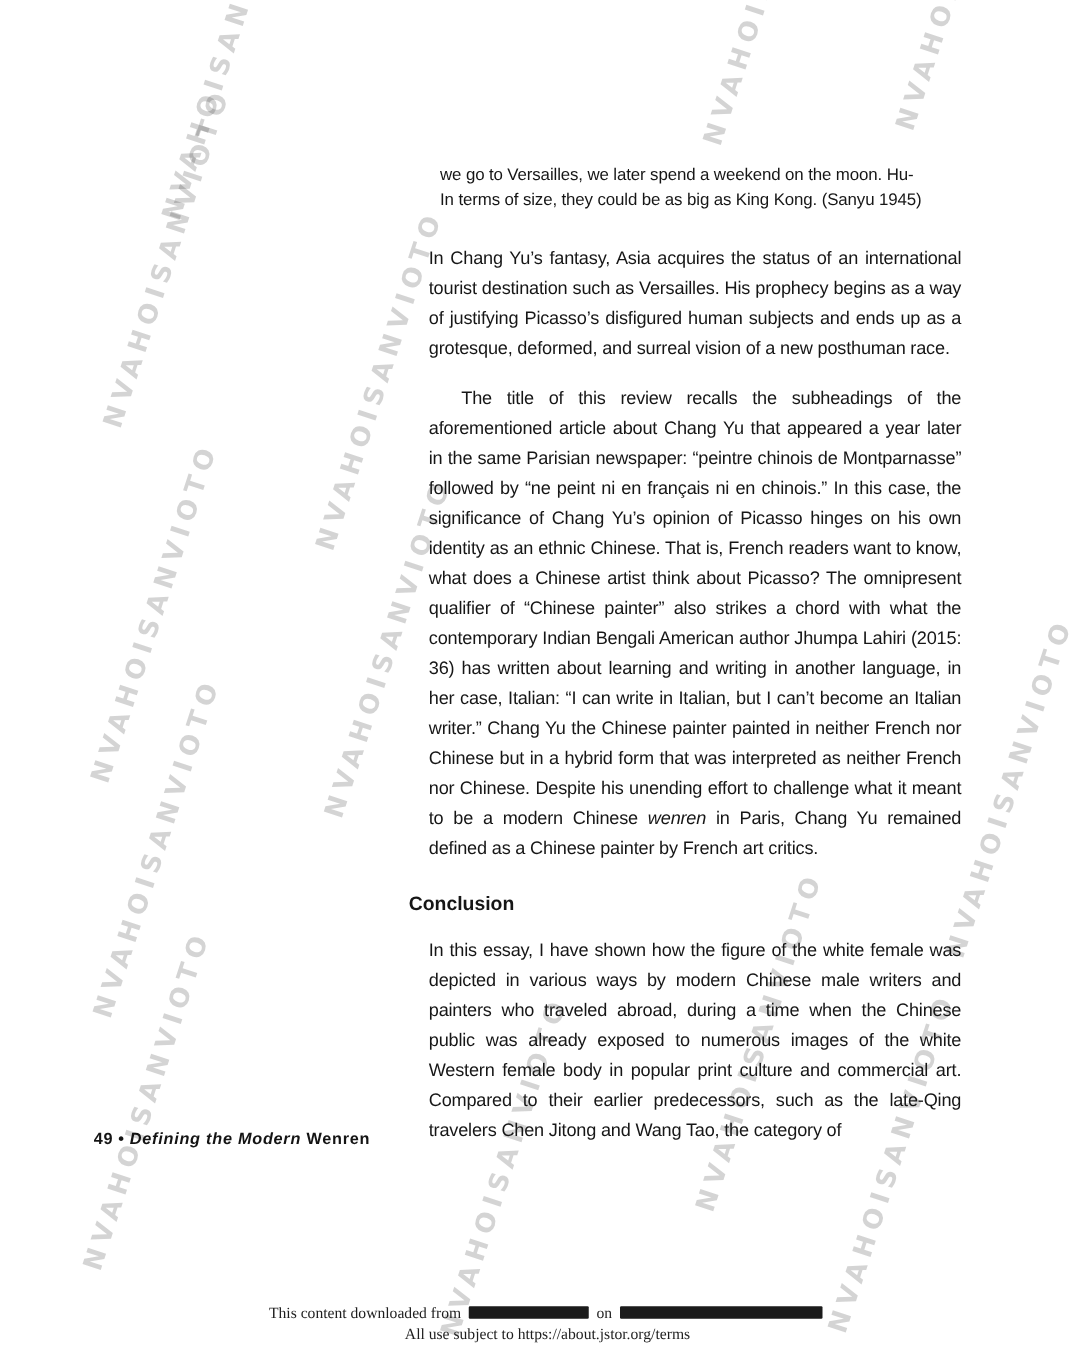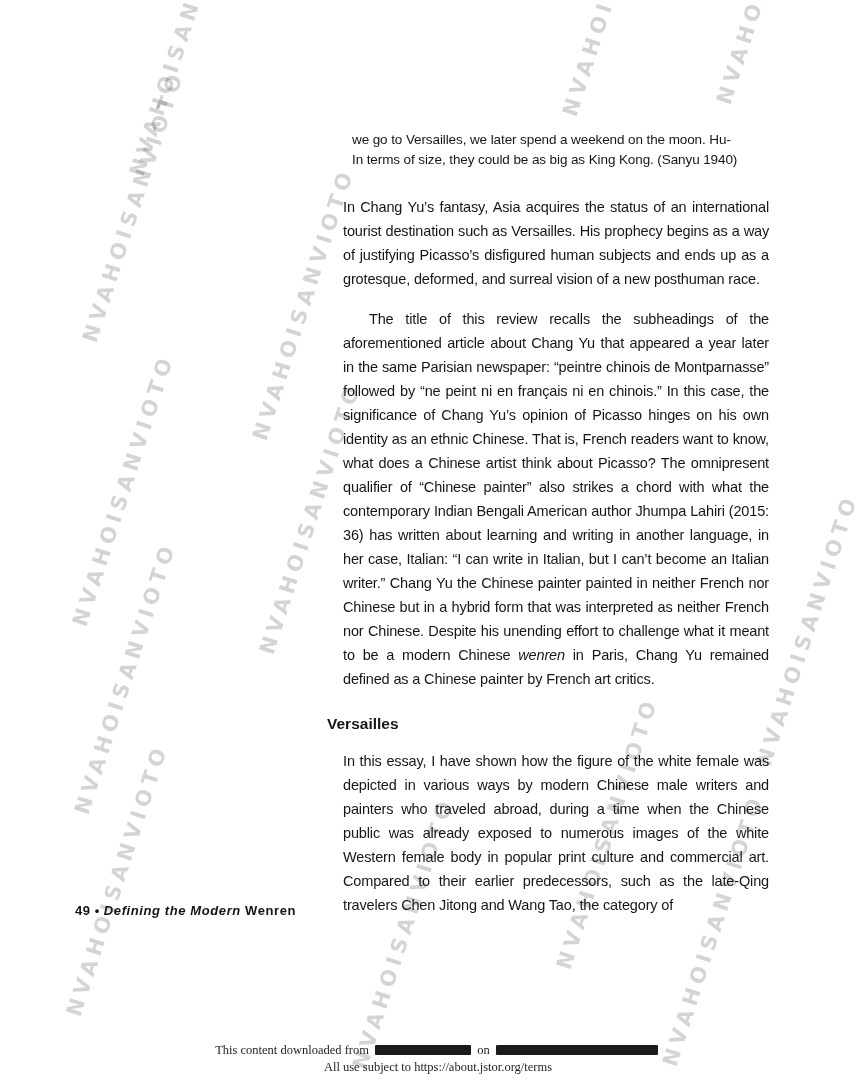--- a/index.html
+++ b/index.html
@@ -117,28 +117,28 @@
     <div class="watermark" style="left: 62px; top: 1012px;">NVAHOISANVIOTO</div>
     <div class="watermark" style="left: 348px; top: 1065px;">NVAHOISANVIOTO</div>
     <div class="watermark" style="left: 658px; top: 1062px;">NVAHOISANVIOTO</div>
     <div class="watermark" style="left: 552px; top: 965px;">NVAHOISANVIOTO</div>
   </div>
 
 <div class="content">
 
   <div class="blockquote">
     <div class="qline">we go to Versailles, we later spend a weekend on the moon. Hu-</div>
-    <div class="qline">In terms of size, they could be as big as King Kong. (Sanyu 1940)</div>
+    <div class="qline">In terms of size, they could be as big as King Kong. (Sanyu 1945)</div>
   </div>
 
   <p class="body-para">In Chang Yu’s fantasy, Asia acquires the status of an international tourist destination such as Versailles. His prophecy begins as a way of justifying Picasso’s disfigured human subjects and ends up as a grotesque, deformed, and surreal vision of a new posthuman race.</p>
 
   <p class="body-para indent"><span>The title of this review recalls the subheadings of the aforementioned article about Chang Yu that appeared a year later in the same Parisian newspaper: “peintre chinois de Montparnasse” followed by “ne peint ni en français ni en chinois.” In this case, the significance of Chang Yu’s opinion of Picasso hinges on his own identity as an ethnic Chinese. That is, French readers want to know, what does a Chinese artist think about Picasso? The omnipresent qualifier of “Chinese painter” also strikes a chord with what the contemporary Indian Bengali American author Jhumpa Lahiri (2015: 36) has written about learning and writing in another language, in her case, Italian: “I can write in Italian, but I can’t become an Italian writer.” Chang Yu the Chinese painter painted in neither French nor Chinese but in a hybrid form that was interpreted as neither French nor Chinese. Despite his unending effort to challenge what it meant to be a modern Chinese </span><i>wenren</i><span> in Paris, Chang Yu remained defined as a Chinese painter by French art critics.</span></p>
 
-  <h2 class="section-heading">Versailles</h2>
+  <h2 class="section-heading">Conclusion</h2>
 
   <p class="body-para">In this essay, I have shown how the figure of the white female was depicted in various ways by modern Chinese male writers and painters who traveled abroad, during a time when the Chinese public was already exposed to numerous images of the white Western female body in popular print culture and commercial art. Compared to their earlier predecessors, such as the late-Qing travelers Chen Jitong and Wang Tao, the category of</p>
 
 </div>
 
 <div class="running-footer">
   <span>49</span><span class="sep">•</span><span class="booktitle">Defining the Modern</span>&nbsp;<span>Wenren</span>
 </div>
 
 <div class="jstor-footer">

